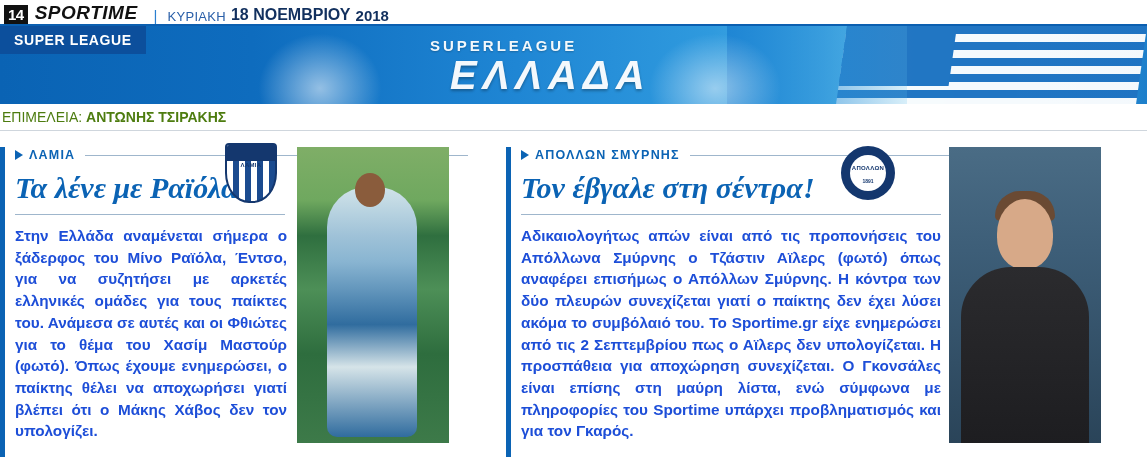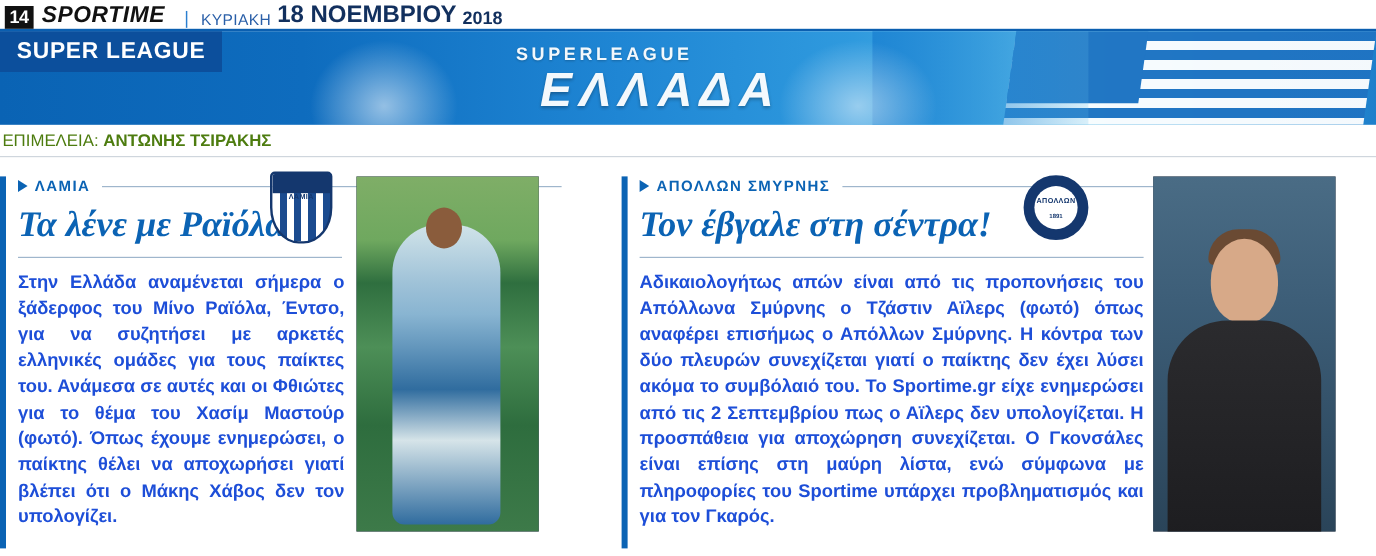--- a/index.html
+++ b/index.html
@@ -50,21 +50,21 @@
   }
   .date-day {
     color: #2a5fa8;
     font-size: 13px;
     font-weight: normal;
     margin-right: 5px;
     letter-spacing: 0.3px;
   }
   .date-main {
     color: #12305e;
-    font-size: 20px;
+    font-size: 16px;
     font-weight: bold;
     margin-right: 5px;
   }
   .date-year {
     color: #12305e;
     font-size: 15px;
     font-weight: bold;
   }
 
   
@@ -98,21 +98,21 @@
     position: absolute;
     right: 240px; top: 0; bottom: 0; width: 180px;
     background: linear-gradient(90deg, rgba(31,134,212,1) 0%, rgba(95,189,233,0.2) 100%);
   }
   .league-tag {
     position: absolute;
     left: 0; top: 0;
     background: #0c4f9c;
     color: #ffffff;
     font-weight: bold;
-    font-size: 19px;
+    font-size: 14px;
     letter-spacing: 0.6px;
     padding: 6px 14px 6px 14px;
     z-index: 6;
   }
   .banner-word {
     position: absolute;
     left: 430px;
     top: 12px;
     z-index: 4;
     color: #ffffff;
@@ -153,21 +153,21 @@
     font-size: 14px;
     color: #4d7c0f;
     border-bottom: 1px solid #cfd6dd;
     padding-left: 2px;
   }
   .credit b { font-weight: bold; }
 
   
   .articles {
     display: flex;
-    gap: 20px;
+    gap: 8px;
     padding: 16px 12px 0 0;
   }
   .article {
     width: 468px;
     position: relative;
     border-left: 5px solid #0b63b4;
     padding-left: 10px;
     box-sizing: border-box;
   }
   .article.second { margin-left: 30px; }

